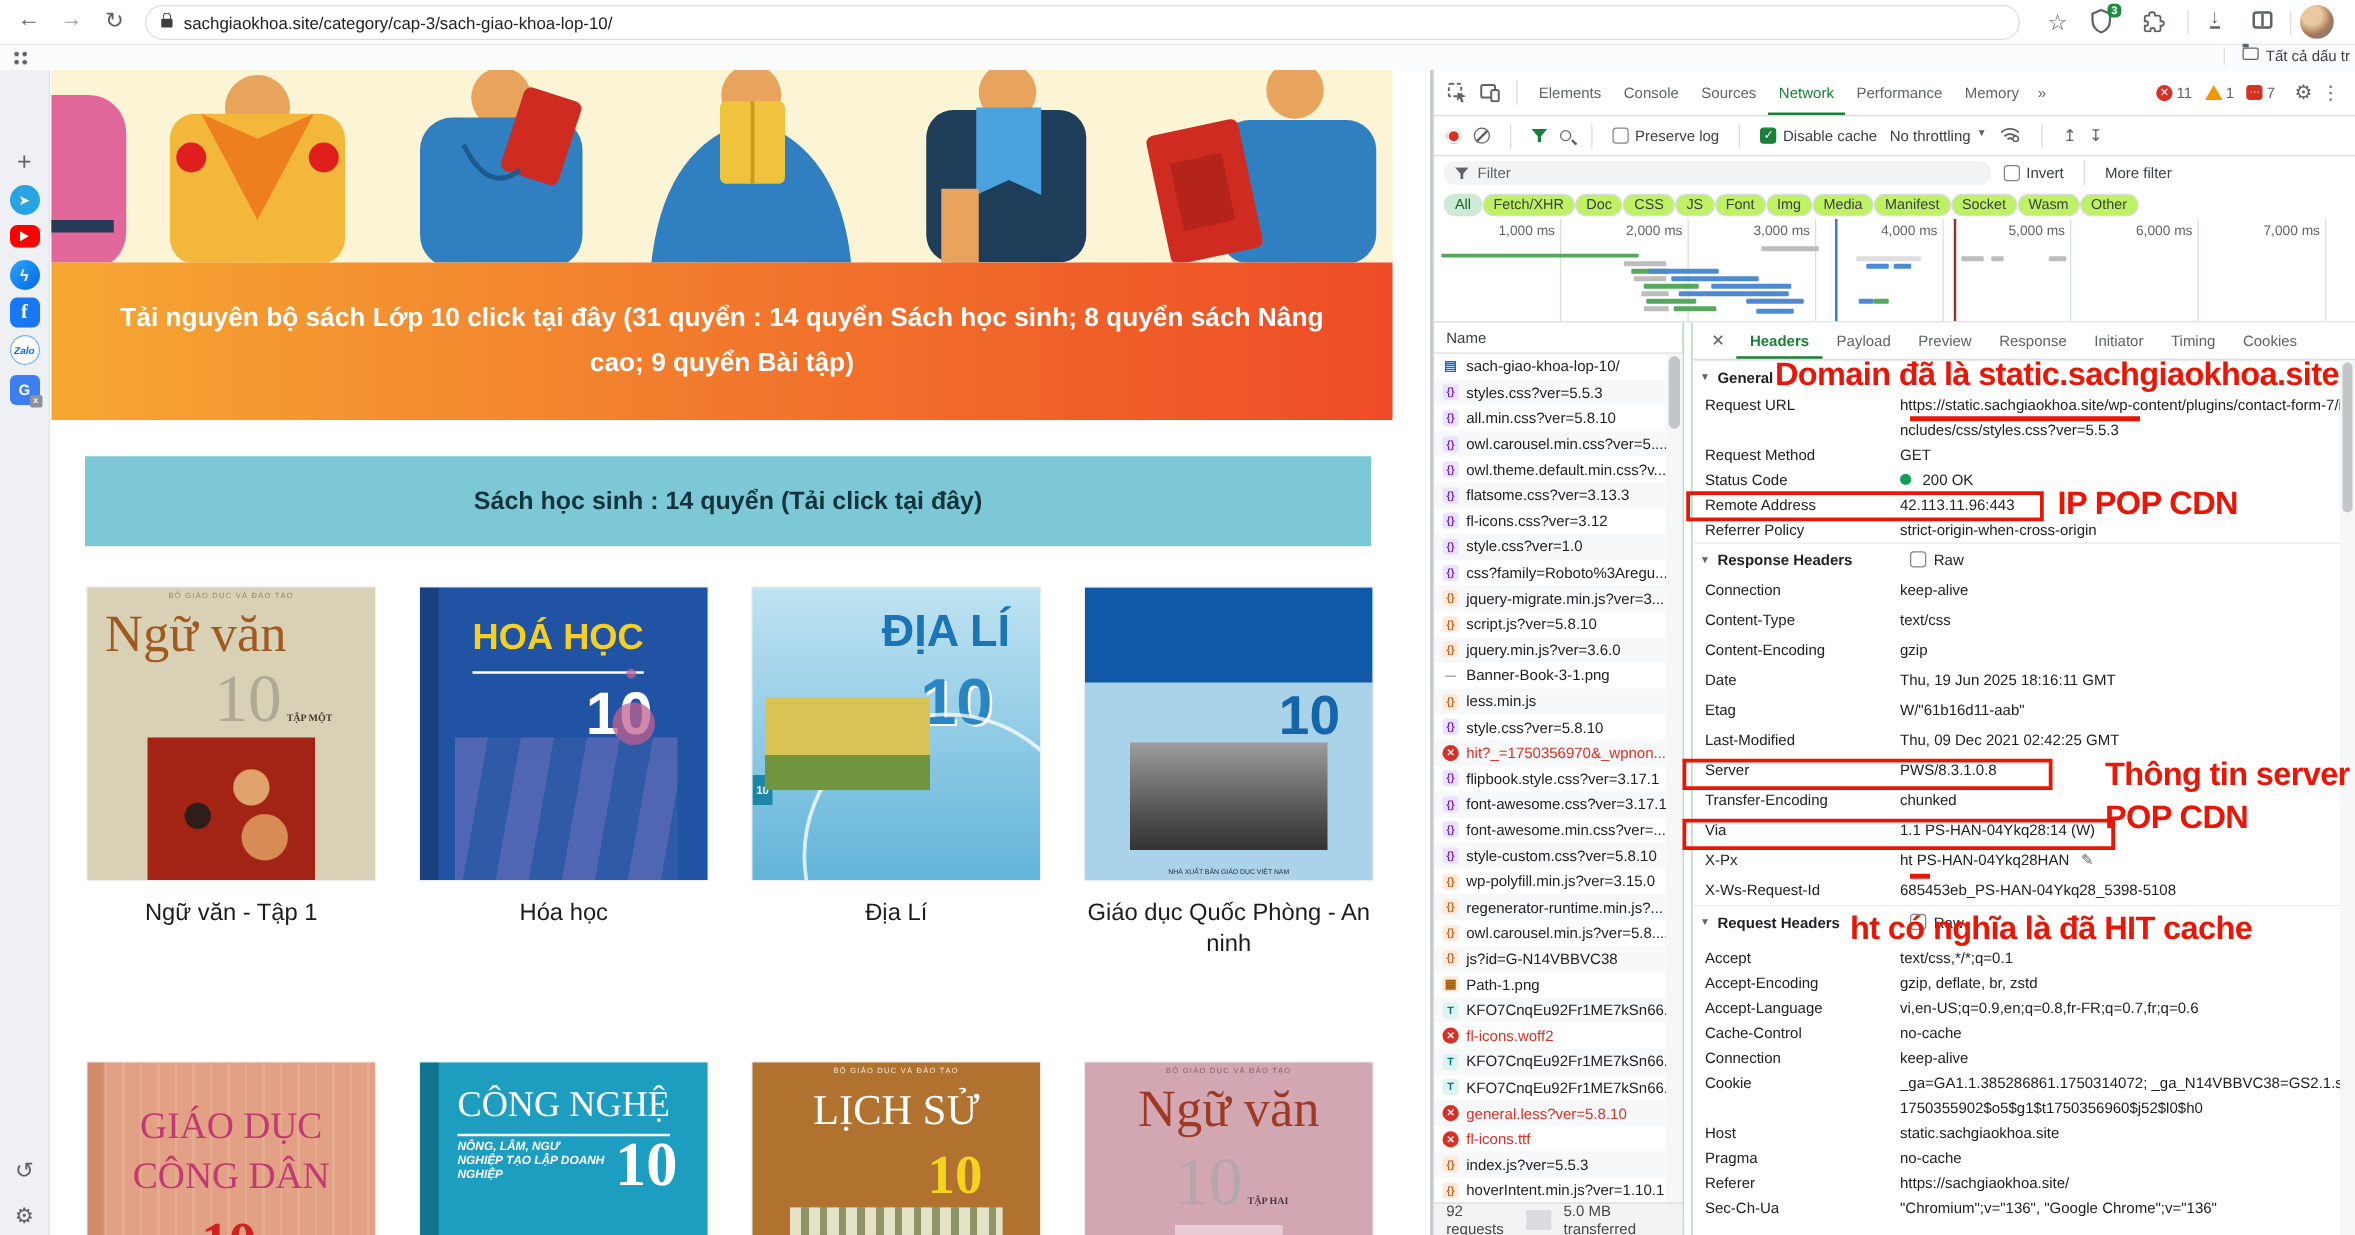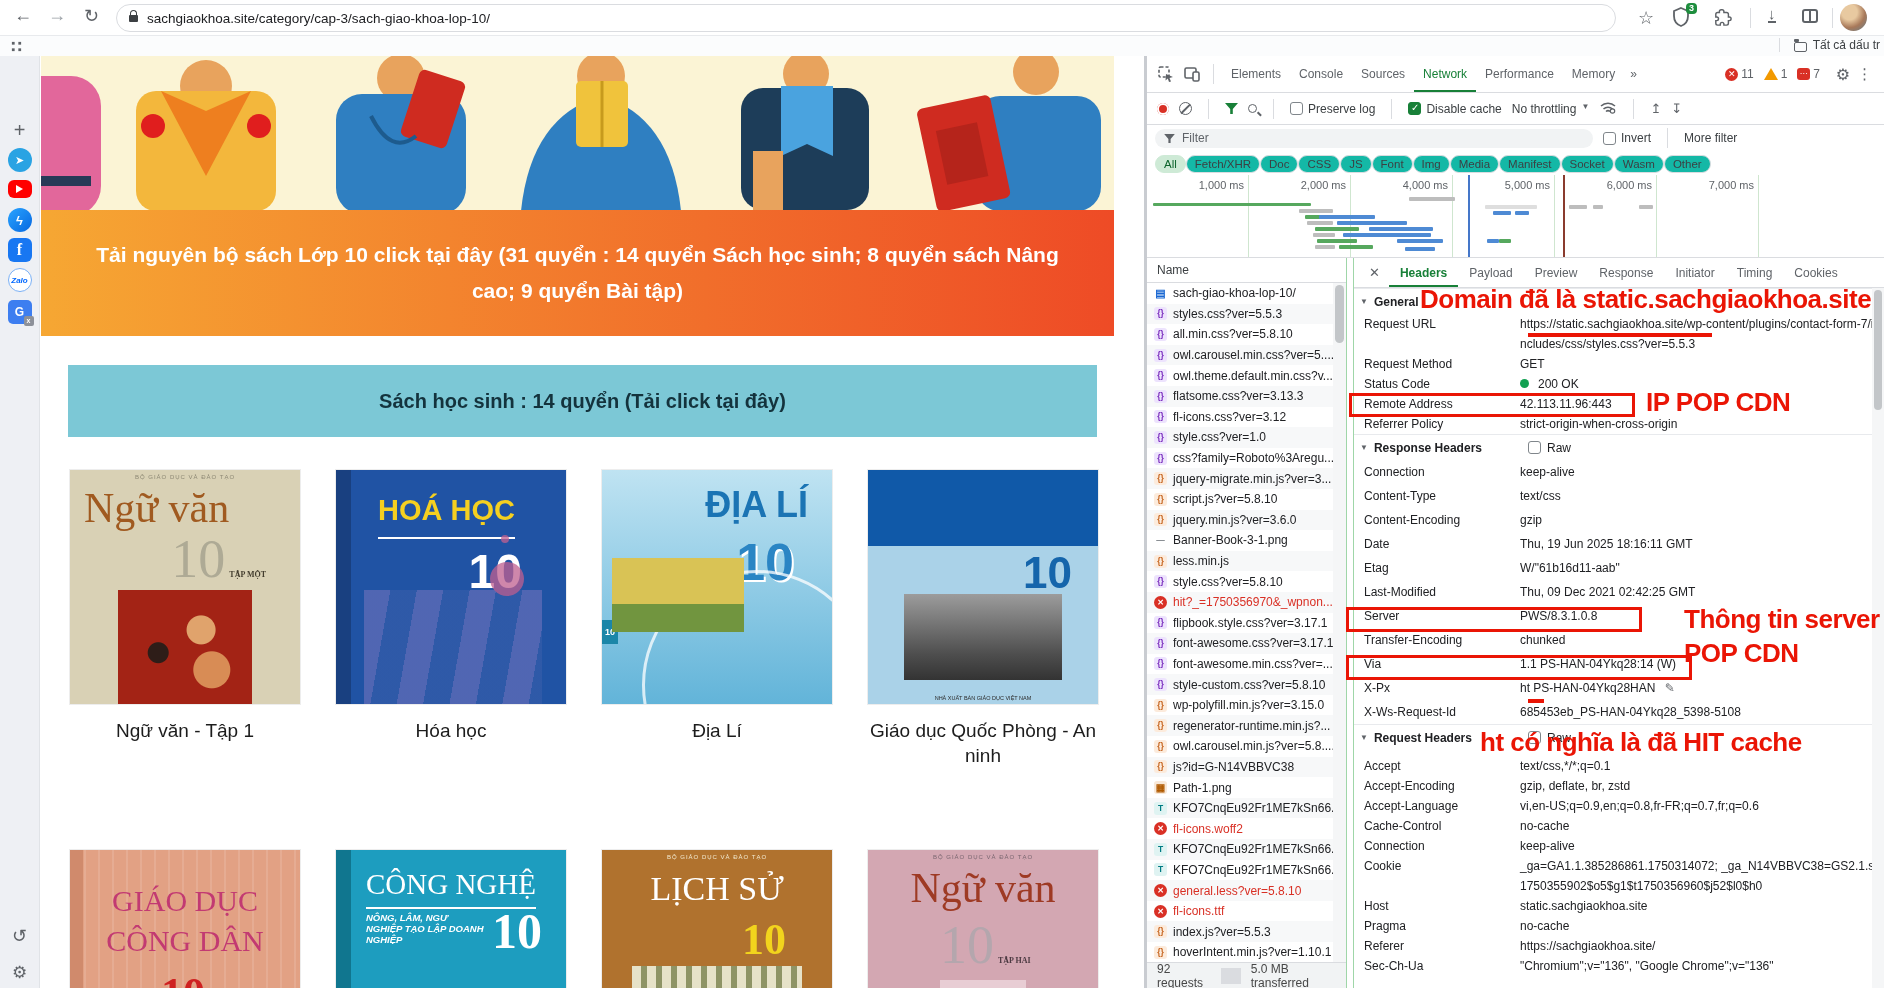--- a/index.html
+++ b/index.html
@@ -28,21 +28,21 @@
   .dl-ic { left:1768px; top:7px; font-size:15px; border-bottom:2px solid #5f6368; line-height:14px; }
   .split-ic { left:1802px; top:9px; width:16px; height:14px; border:2px solid #5f6368; border-radius:3px; }
   .split-ic::after { content:""; position:absolute; left:5px; top:0; width:2px; height:10px; background:#5f6368; }
   .avatar { position:absolute; left:1840px; top:4px; width:27px; height:27px; border-radius:50%;
     background:radial-gradient(circle at 35% 30%, #e8c9a0 0 30%, #a8795a 60%, #5f7d8c 100%); }
 
   .bkbar { position:absolute; left:0; top:36px; width:1884px; height:20px; background:#fbfcfd; }
   .grid-ic { position:absolute; left:10px; top:4px; width:13px; height:13px;
     background-image:radial-gradient(circle, #5f6368 1.6px, transparent 1.8px);
     background-size:6.5px 6.5px; }
-  .bk-right { position:absolute; right:4px; top:2px; display:flex; align-items:flex-end; gap:6px;
+  .bk-right { position:absolute; right:4px; top:2px; display:flex; align-items:flex-start; gap:6px;
     font-size:12px; color:#3c4043; }
   .folder { width:13px; height:10px; border:1.5px solid #5f6368; border-radius:2px; position:relative; }
   .folder::before { content:""; position:absolute; left:-1px; top:-4px; width:5px; height:3px;
     background:#5f6368; border-radius:1px; }
   .bk-sep { width:1px; height:14px; background:#dadce0; margin-right:8px; }
 
   
   .strip { position:absolute; left:0; top:56px; width:40px; height:932px; background:#eef0f4;
     border-right:1px solid #e0e3e7; }
   .s-ic { position:absolute; left:50%; transform:translateX(-50%); width:24px; height:24px;
@@ -214,21 +214,21 @@
   .updown { font-size:13px; color:#5f6368; cursor:pointer; }
 
   .dt-filterrow { top:69px; height:26px; padding-left:8px; gap:10px; }
   .fpill { width:438px; height:19px; background:#f1f3f4; border-radius:10px; display:flex;
     align-items:center; gap:6px; padding-left:8px; color:#5f6368; }
   .fpill .funnel { background:#5f6368; transform:scale(.85); }
   .inv { display:flex; gap:5px; align-items:center; color:#3c4043; }
   .morefilter { color:#3c4043; white-space:nowrap; cursor:pointer; }
 
   .dt-chips { top:95px; height:26px; padding-left:8px; gap:0; }
-  .chip { padding:2px 8px; border-radius:9px; background:#14b8a6; color:#3c4043; border:1px solid #dadce0;
+  .chip { padding:2px 8px; border-radius:9px; background:#bef264; color:#3c4043; border:1px solid #dadce0;
     font-size:11.5px; cursor:pointer; white-space:nowrap; }
   .dt-chips div.chip:nth-of-type(1) { background:#ceead6; border-color:#ceead6; color:#0d652d; }
 
   .dt-overview { position:absolute; left:0; right:0; top:119px; height:83px; border-bottom:1px solid #dadce0;
     overflow:hidden; }
   .tickrow { position:absolute; inset:0; display:flex; }
   .tick { width:102px; flex:none; border-right:1px solid #cfe6cf; color:#5f6368; font-size:11px;
     text-align:right; padding:4px 4px 0 0; }
   .wf { position:absolute; height:4px; border-radius:1px; }
   .wf.g { background:#56a85e; } .wf.b { background:#4e8ad4; } .wf.gr { background:#bdbdbd; }
@@ -602,20 +602,21 @@
         <div class="chip">Socket</div>
         <div class="chip">Wasm</div>
         <div class="chip">Other</div>
       </div>
 
     <div class="dt-overview">
       <div class="tickrow">
 
       <div class="tick">1,000 ms</div>
           <div class="tick">2,000 ms</div>
+          <div class="tick">3,000 ms</div>
           <div class="tick">4,000 ms</div>
           <div class="tick">5,000 ms</div>
           <div class="tick">6,000 ms</div>
           <div class="tick">7,000 ms</div>
         </div>
       <div class="wf g" style="left:6px;top:28px;width:158px;height:3px"></div>
       <div class="wf gr" style="left:152px;top:34px;width:34px"></div>
       <div class="wf g" style="left:158px;top:40px;width:30px"></div>
       <div class="wf b" style="left:172px;top:40px;width:56px"></div>
       <div class="wf gr" style="left:160px;top:46px;width:26px"></div>

